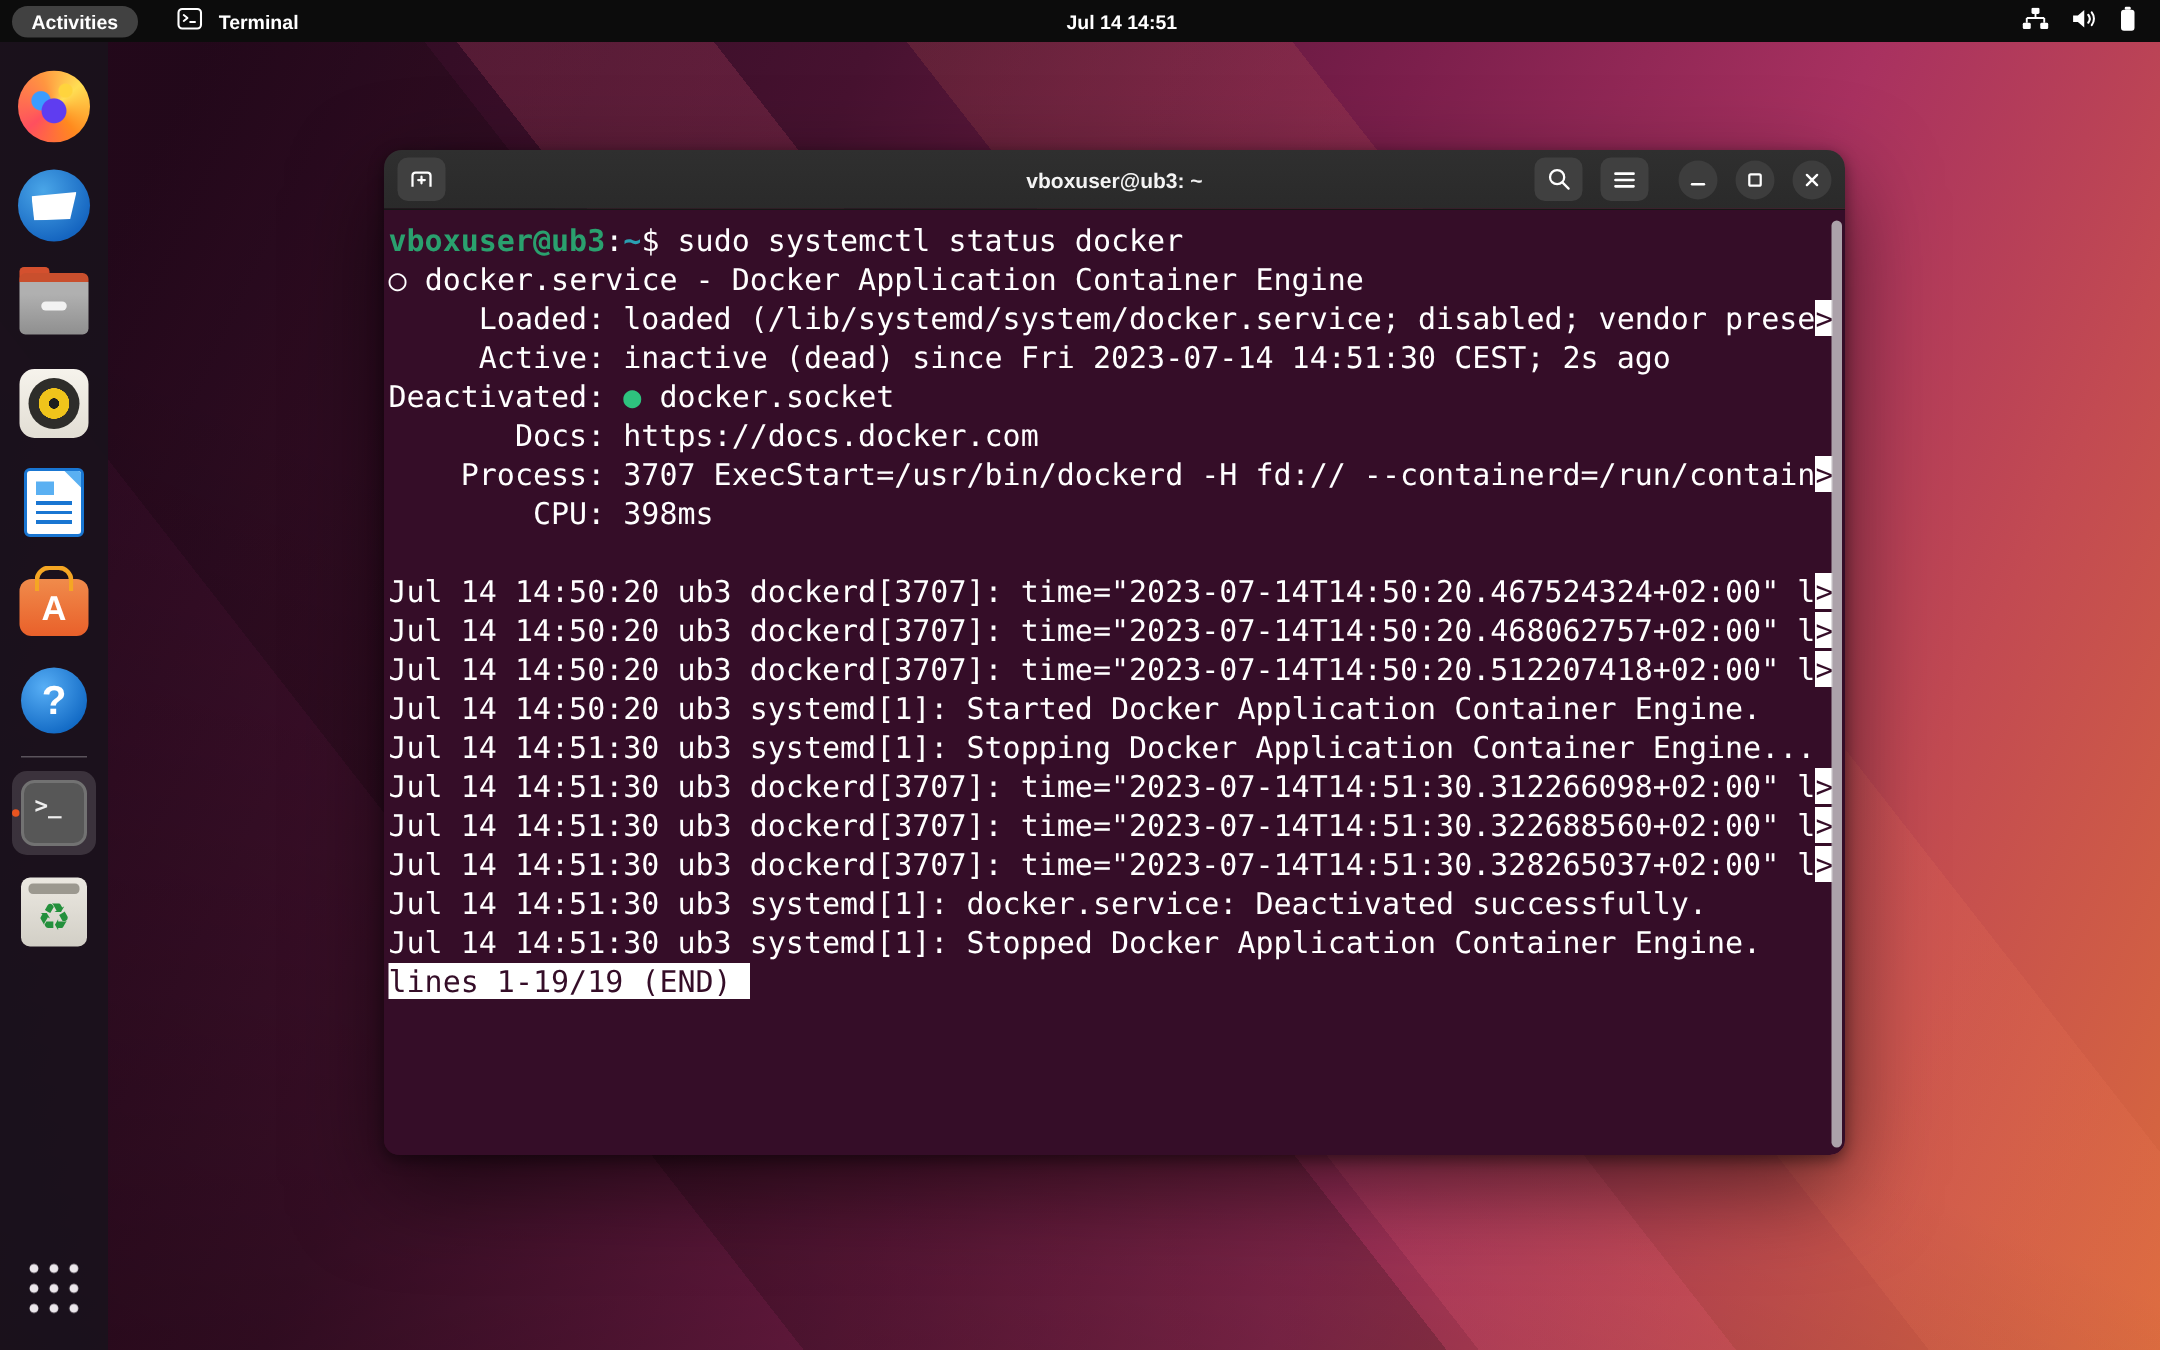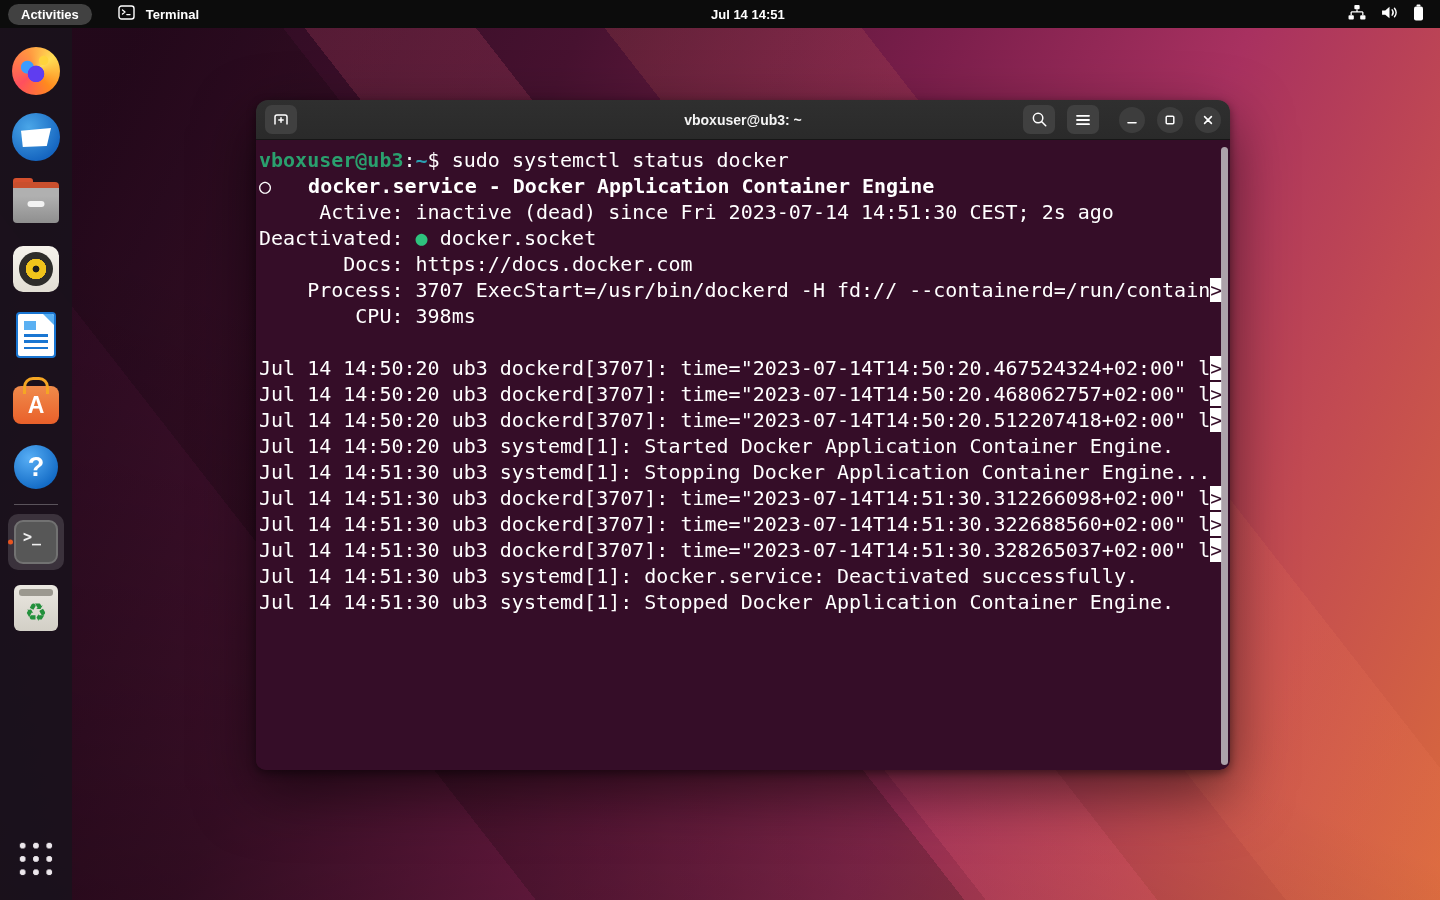--- a/index.html
+++ b/index.html
@@ -81,21 +81,21 @@
   .tb-sq{width:32px;height:29px;border-radius:7px;background:#404040;display:flex;align-items:center;justify-content:center;cursor:pointer;}
   .tb-circ{width:26px;height:26px;border-radius:50%;background:#3d3d3d;display:flex;align-items:center;justify-content:center;cursor:pointer;}
   .tb-right{margin-left:auto;display:flex;align-items:center;gap:12px;}
   .tb-right .gap-lg{margin-left:8px;}
 
   .term{flex:1;background:var(--term-bg,#350d28);position:relative;
     font:20px/26px "DejaVu Sans Mono",monospace;color:var(--term-fg,#fff);
     padding:7px 0 12px 3px;overflow:hidden;cursor:text;}
   .term-line{white-space:pre;height:26px;}
   .s-fg{color:var(--term-fg,#fff);}
-  .s-b{color:var(--term-fg,#fff);font-weight:bold;margin-left:25px;}
+  .s-b{color:var(--term-fg,#fff);font-weight:normal;}
   .s-user{color:var(--c-user,#2aa06e);font-weight:bold;}
   .s-dir{color:var(--c-dir,#2aa1b3);font-weight:bold;}
   .s-gdot{color:var(--c-dot,#2ec27e);}
   .s-rev{background:#fff;color:var(--term-bg,#350d28);}
   .scrollbar{position:absolute;top:7px;right:2px;bottom:5px;width:7px;border-radius:4px;background:rgba(185,178,184,.9);}
 </style>
 </head>
 <body>
 
 <div class="desktop">
@@ -228,34 +228,36 @@
           <svg width="12" height="12" viewBox="0 0 12 12">
               <path d="M2.6 2.6 l6.8 6.8 M9.4 2.6 l-6.8 6.8" stroke="#fff" stroke-width="1.6" stroke-linecap="round"></path>
             </svg>
         </div>
       </div>
     </div>
     <div class="term">
       <div>
           <div class="term-line"><span class="s-user">vboxuser@ub3</span><span class="s-fg">:</span><span class="s-dir">~</span><span class="s-fg">$ sudo systemctl status docker</span></div>
           <div class="term-line"><span class="s-fg">○ </span><span class="s-b">docker.service - Docker Application Container Engine</span></div>
+          <div class="term-line"><span class="s-fg">     Loaded: loaded (/lib/systemd/system/docker.service; disabled; vendor prese</span><span class="s-rev">&gt;</span></div>
           <div class="term-line"><span class="s-fg">     Active: inactive (dead) since Fri 2023-07-14 14:51:30 CEST; 2s ago</span></div>
           <div class="term-line"><span class="s-fg">Deactivated: </span><span class="s-gdot">●</span><span class="s-fg"> docker.socket</span></div>
           <div class="term-line"><span class="s-fg">       Docs: https://docs.docker.com</span></div>
           <div class="term-line"><span class="s-fg">    Process: 3707 ExecStart=/usr/bin/dockerd -H fd:// --containerd=/run/contain</span><span class="s-rev">&gt;</span></div>
           <div class="term-line"><span class="s-fg">        CPU: 398ms</span></div>
           <div class="term-line"><span class="s-fg"></span></div>
           <div class="term-line"><span class="s-fg">Jul 14 14:50:20 ub3 dockerd[3707]: time="2023-07-14T14:50:20.467524324+02:00" l</span><span class="s-rev">&gt;</span></div>
           <div class="term-line"><span class="s-fg">Jul 14 14:50:20 ub3 dockerd[3707]: time="2023-07-14T14:50:20.468062757+02:00" l</span><span class="s-rev">&gt;</span></div>
           <div class="term-line"><span class="s-fg">Jul 14 14:50:20 ub3 dockerd[3707]: time="2023-07-14T14:50:20.512207418+02:00" l</span><span class="s-rev">&gt;</span></div>
           <div class="term-line"><span class="s-fg">Jul 14 14:50:20 ub3 systemd[1]: Started Docker Application Container Engine.</span></div>
           <div class="term-line"><span class="s-fg">Jul 14 14:51:30 ub3 systemd[1]: Stopping Docker Application Container Engine...</span></div>
           <div class="term-line"><span class="s-fg">Jul 14 14:51:30 ub3 dockerd[3707]: time="2023-07-14T14:51:30.312266098+02:00" l</span><span class="s-rev">&gt;</span></div>
           <div class="term-line"><span class="s-fg">Jul 14 14:51:30 ub3 dockerd[3707]: time="2023-07-14T14:51:30.322688560+02:00" l</span><span class="s-rev">&gt;</span></div>
           <div class="term-line"><span class="s-fg">Jul 14 14:51:30 ub3 dockerd[3707]: time="2023-07-14T14:51:30.328265037+02:00" l</span><span class="s-rev">&gt;</span></div>
           <div class="term-line"><span class="s-fg">Jul 14 14:51:30 ub3 systemd[1]: docker.service: Deactivated successfully.</span></div>
           <div class="term-line"><span class="s-fg">Jul 14 14:51:30 ub3 systemd[1]: Stopped Docker Application Container Engine.</span></div>
+          <div class="term-line"><span class="s-rev">lines 1-19/19 (END) </span></div>
         </div>
       <div class="scrollbar"></div>
     </div>
   </div>
 
 </div>
 
 </body></html>

